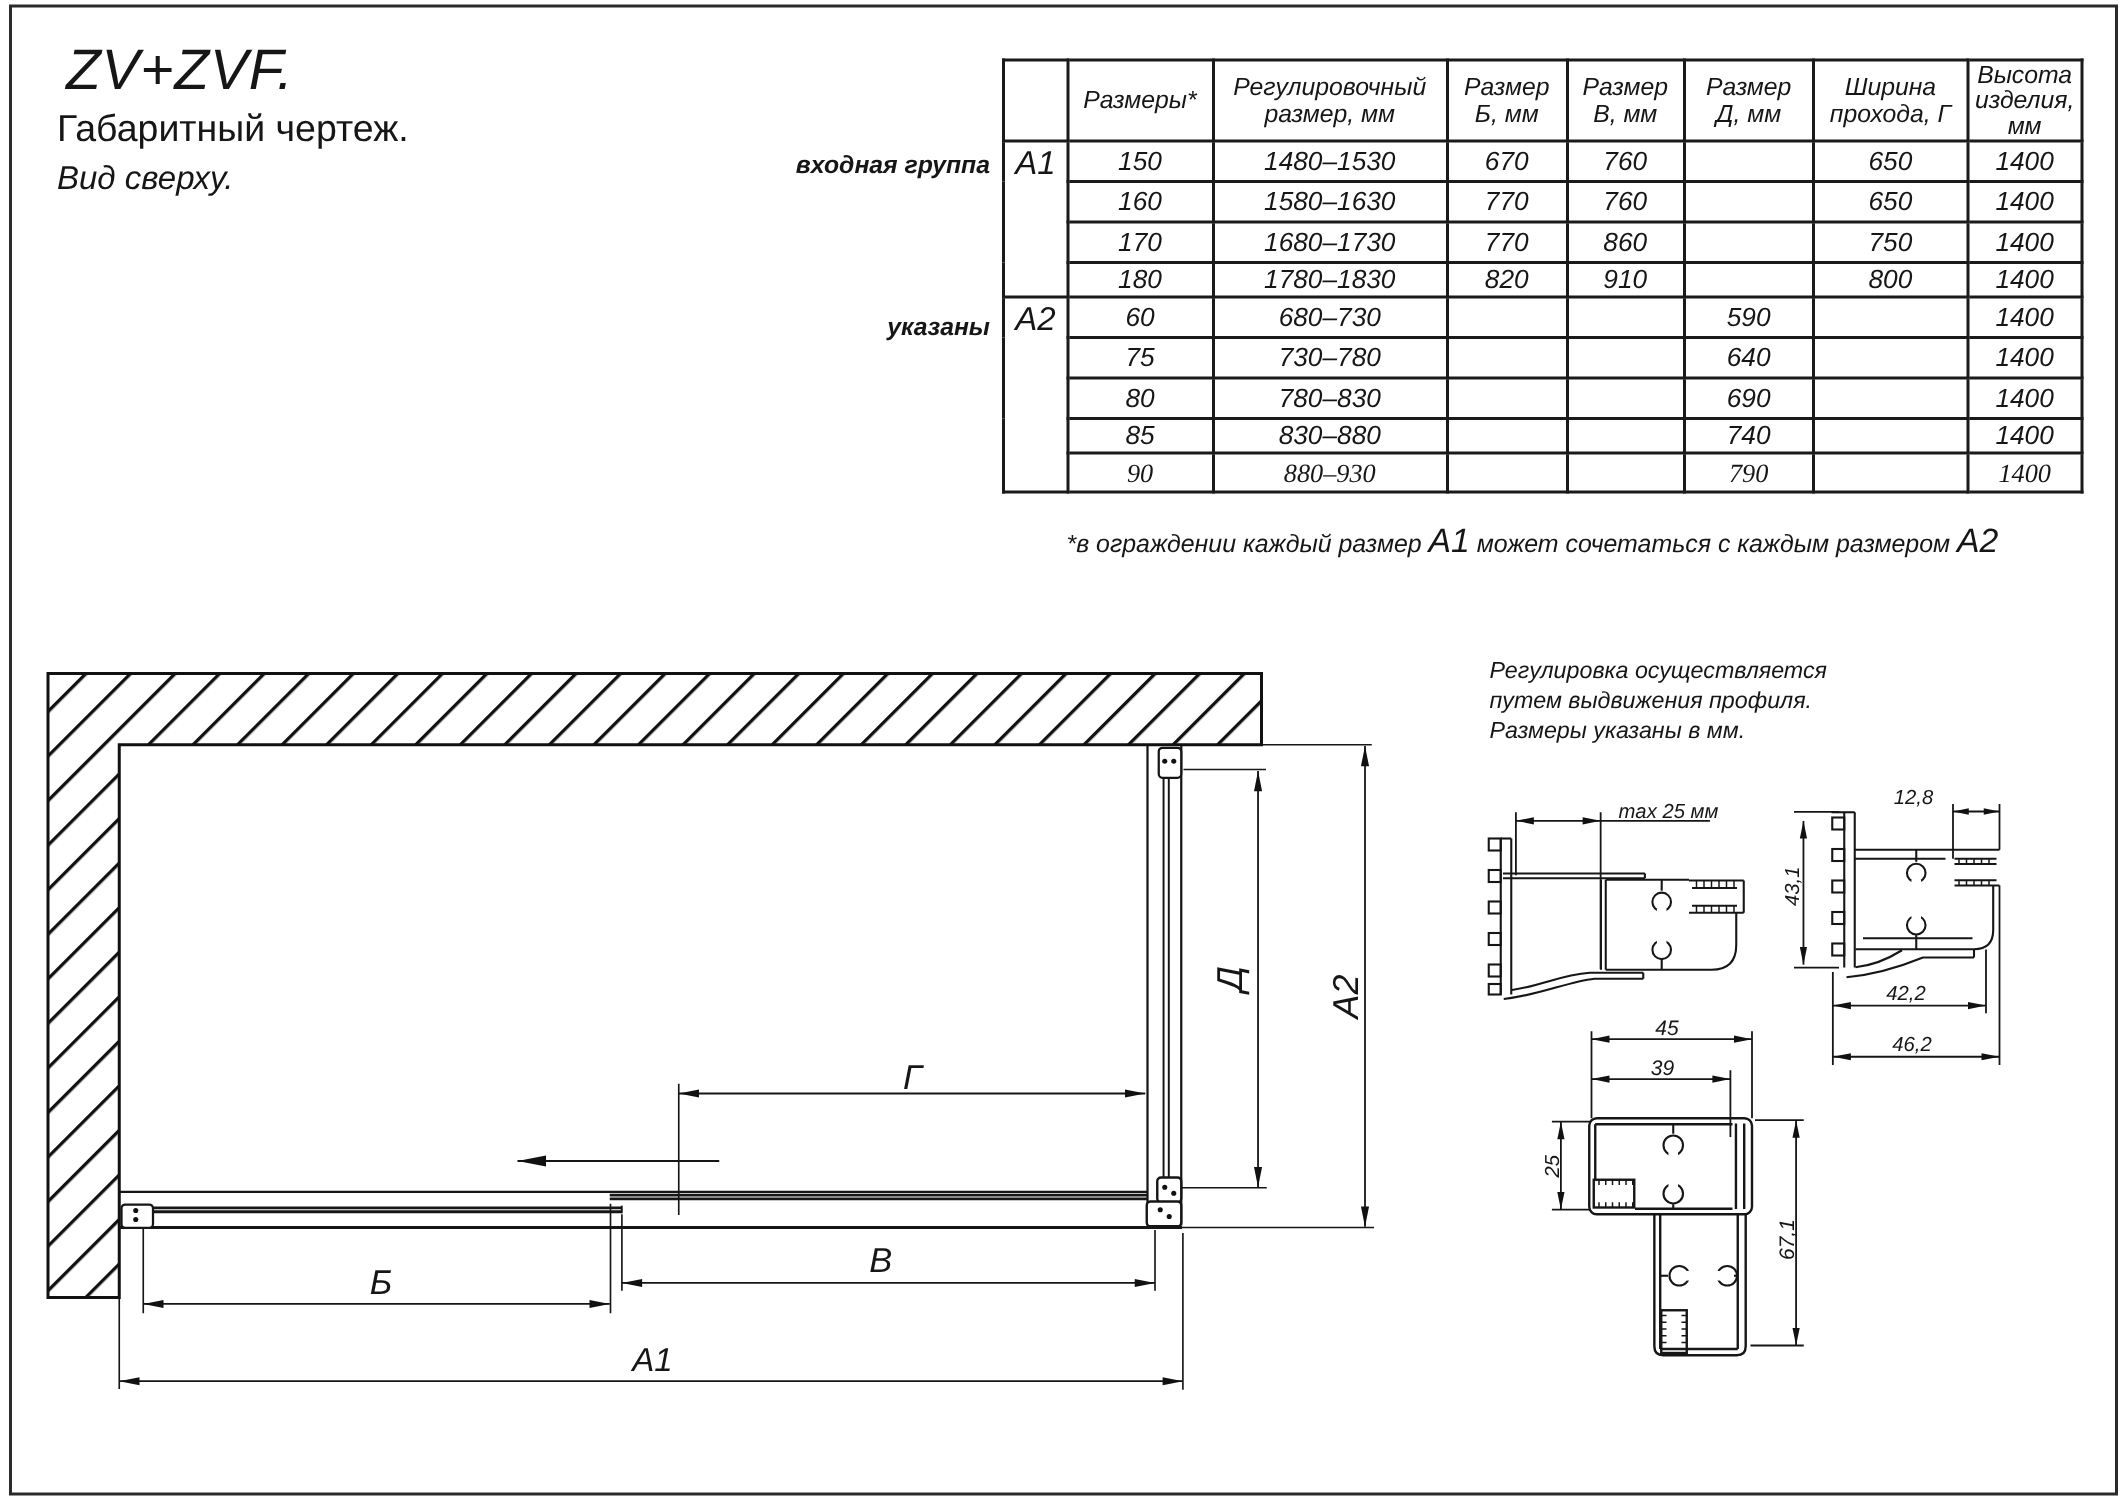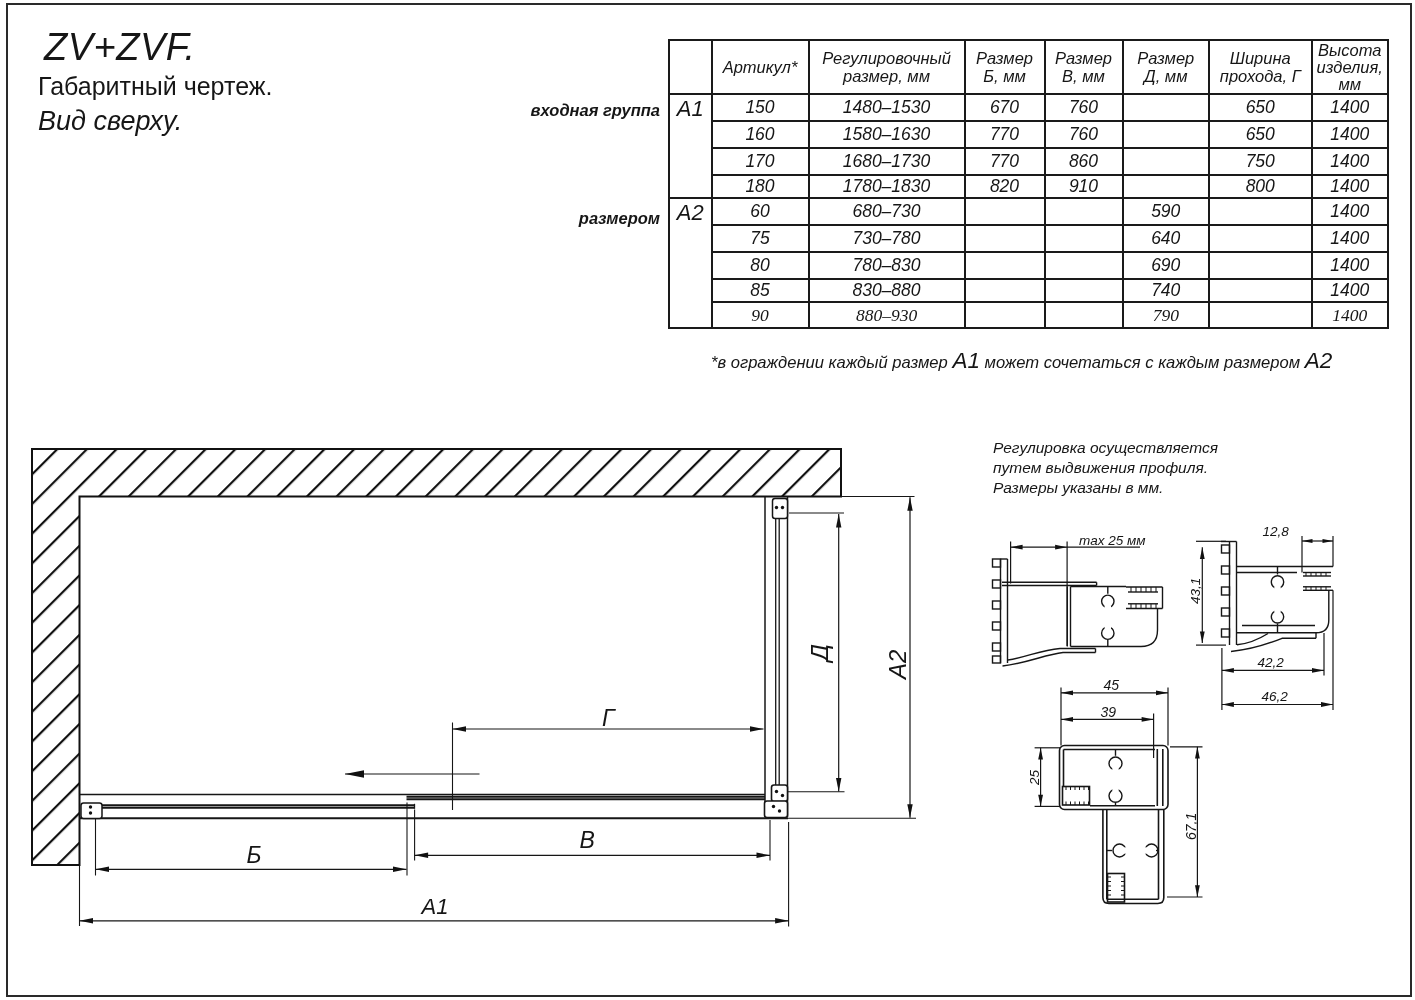--- a/index.html
+++ b/index.html
@@ -1,54 +1,54 @@
 <!DOCTYPE html>
 <html><head>
 <meta charset="utf-8">
 <style>
 html,body{margin:0;padding:0;background:#fff;}
 body{width:1415px;height:1000px;position:relative;font-family:"Liberation Sans",sans-serif;color:#161616;}
 #frame{position:absolute;left:6px;top:3px;width:1402px;height:990px;border:2px solid #2a2a2a;}
 #t1{position:absolute;left:44px;top:26px;font-size:38px;font-style:italic;letter-spacing:0.5px;}
 #t2{position:absolute;left:38px;top:72px;font-size:25px;}
-#t3{position:absolute;left:38px;top:106px;font-size:27px;font-style:italic;}
+#t3{position:absolute;left:38px;top:106px;font-size:22px;font-style:italic;}
 .lbl{position:absolute;font-style:italic;font-size:16.5px;text-align:right;font-weight:bold;}
 table{border-collapse:collapse;table-layout:fixed;position:absolute;left:668px;top:39px;font-style:italic;}
 td{border:2px solid #1a1a1a;text-align:center;vertical-align:middle;padding:0;font-size:17.5px;overflow:hidden;}
 tr.thin td{border-top-width:1px;}
 td.grp{font-size:22px;vertical-align:top;padding-top:1px;}
 .hdr td{font-size:16.5px;line-height:18.5px;}
 #footnote{position:absolute;left:711px;top:348px;font-style:italic;font-size:16.6px;white-space:nowrap;}
 #footnote b{font-size:22.5px;font-weight:normal;}
 #note{position:absolute;left:993px;top:438px;font-style:italic;font-size:15.5px;line-height:20px;}
 svg{position:absolute;left:0;top:0;}
 </style>
 </head>
 <body>
 <div id="frame"></div>
 <div id="t1">ZV+ZVF.</div>
 <div id="t2">Габаритный чертеж.</div>
 <div id="t3">Вид сверху.</div>
 <div class="lbl" style="left:460px;top:101px;width:200px;">входная группа</div>
-<div class="lbl" style="left:460px;top:209px;width:200px;">размером</div>
+<div class="lbl" style="left:460px;top:209px;width:200px;">указаны</div>
 <table>
 <colgroup>
       <col style="width:42.5px">
       <col style="width:97px">
       <col style="width:156px">
       <col style="width:80px">
       <col style="width:78px">
       <col style="width:86.5px">
       <col style="width:102.5px">
       <col style="width:76.5px">
     </colgroup>
 <tbody>
       <tr class="hdr" style="height:54px;">
         <td></td>
-        <td>Артикул*</td>
+        <td>Размеры*</td>
         <td>Регулировочный<br>размер, мм</td>
         <td>Размер<br>Б, мм</td>
         <td>Размер<br>В, мм</td>
         <td>Размер<br>Д, мм</td>
         <td>Ширина<br>прохода, Г</td>
         <td style="line-height:17px;">Высота<br>изделия,<br>мм</td>
       </tr>
 <tr style="height:27px;">
         <td class="grp" rowspan="4">А1</td>
         <td>150</td>

